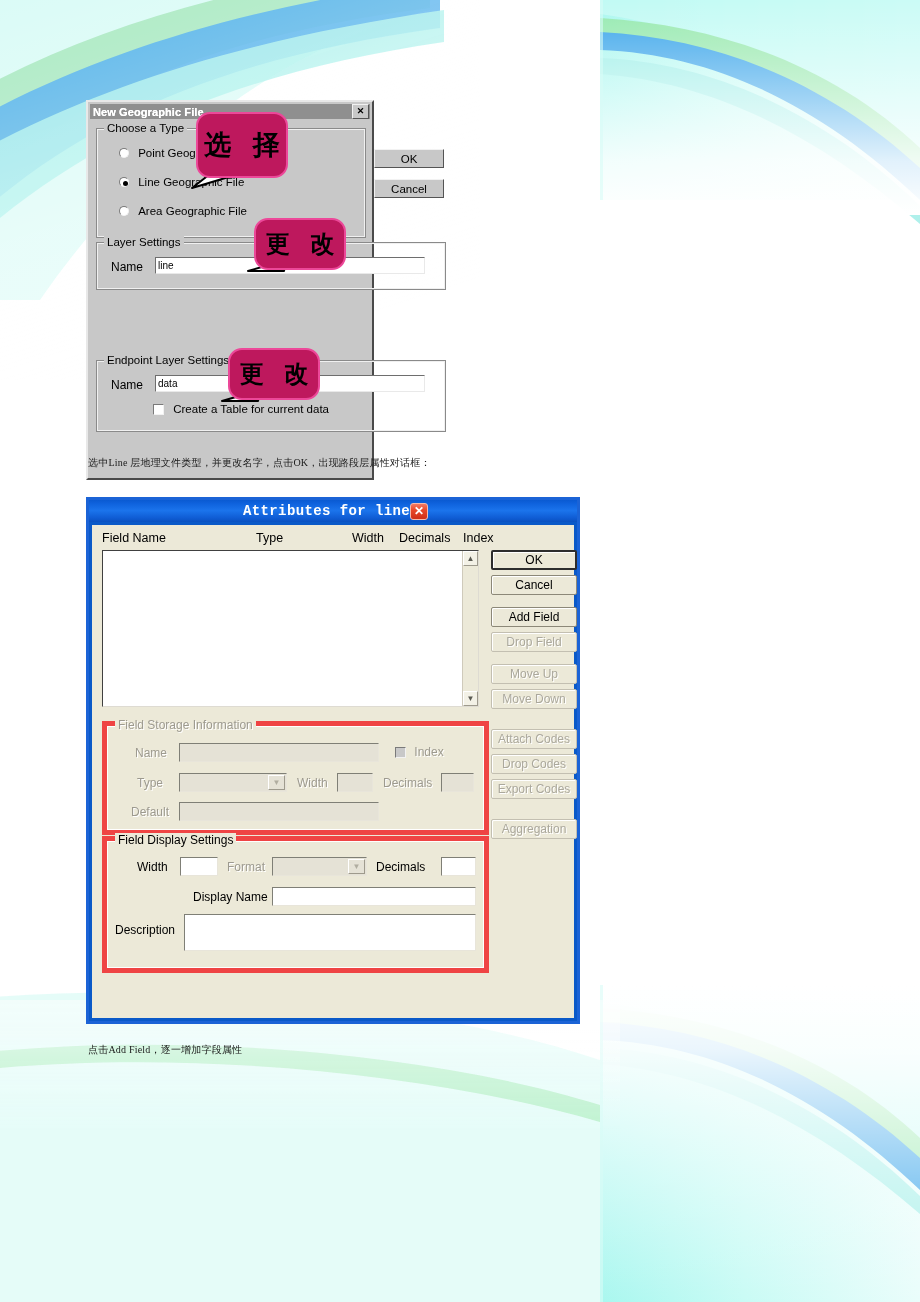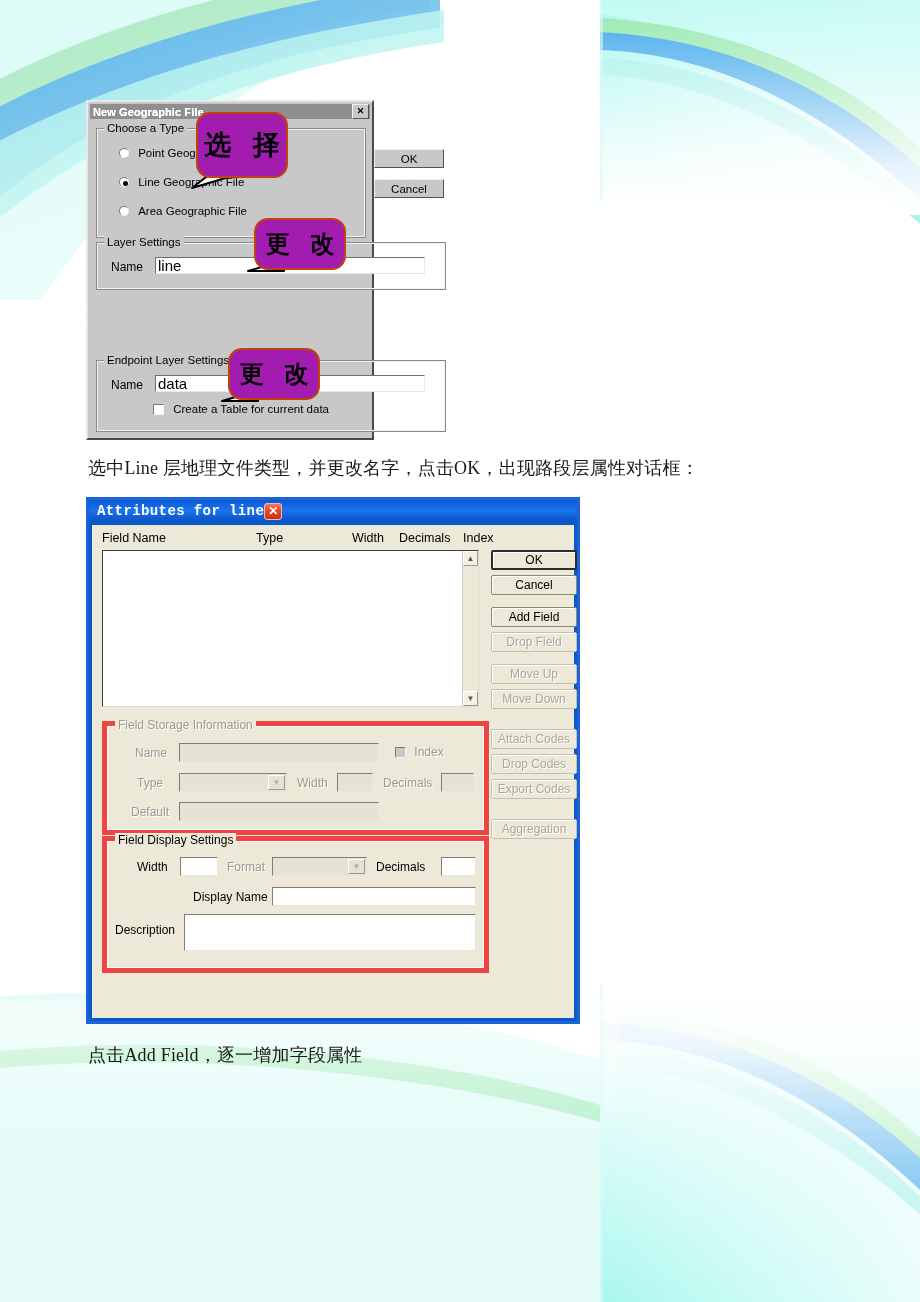--- a/index.html
+++ b/index.html
@@ -11,21 +11,21 @@
 
   
   .bg{position:absolute;inset:0;overflow:hidden;pointer-events:none;}
   .bg svg{position:absolute;}
 
   
   .page{position:absolute;left:0;top:0;width:920px;height:1302px;}
 
   
   .dlg1{
-    position:absolute;left:86px;top:100px;width:288px;height:340px;
+    position:absolute;left:86px;top:100px;width:288px;height:380px;
     background:#c8c8c8;
     border-top:2px solid #e8e8e8;border-left:2px solid #e8e8e8;
     border-right:2px solid #4a4a4a;border-bottom:2px solid #4a4a4a;
     box-sizing:border-box;
     font-size:11.5px;color:#000;
   }
   .dlg1 .tbar{
     height:15px;margin:2px 2px 0 2px;
     background:#8f8f8f;
     display:flex;align-items:center;justify-content:space-between;
@@ -71,21 +71,21 @@
     box-sizing:border-box;vertical-align:-2px;
   }
   .chk.dis{background:#c8c8c8;}
   .rowitem{position:absolute;white-space:nowrap;}
   .rowitem .lbl{margin-left:6px;}
   .dis-txt{color:#8d8d8d;text-shadow:1px 1px 0 #f0f0f0;}
   .tfield{
     position:absolute;background:#ffffff;box-sizing:border-box;
     border-top:1px solid #6e6e6e;border-left:1px solid #6e6e6e;
     border-right:1px solid #e9e9e9;border-bottom:1px solid #e9e9e9;
-    font-size:15px;color:#000;padding:1px 2px;line-height:13px;
+    font-size:10px;color:#000;padding:1px 2px;line-height:13px;
     overflow:hidden;white-space:nowrap;
   }
   .btn9{
     position:absolute;background:#c8c8c8;box-sizing:border-box;
     border-top:1px solid #f2f2f2;border-left:1px solid #f2f2f2;
     border-right:1px solid #545454;border-bottom:1px solid #545454;
     display:flex;align-items:center;justify-content:center;
     font-size:11.5px;color:#000;cursor:pointer;
   }
 
@@ -93,21 +93,21 @@
   .dlg2{
     position:absolute;left:86px;top:497px;width:494px;height:527px;
     background:#0a59c8;
     border:3px solid #1b63d6;
     box-sizing:border-box;
     font-size:12px;color:#000;
   }
   .dlg2 .tbar{
     height:22px;
     background:linear-gradient(to bottom,#0a5ad2 0%,#0f63de 18%,#1b74ec 48%,#0f5cd4 82%,#0a51c0 100%);
-    display:flex;align-items:center;justify-content:flex-start;
+    display:flex;align-items:center;justify-content:center;
     padding:0 3px 0 8px;box-sizing:border-box;
   }
   .dlg2 .tbar .ttl{
     color:#ffffff;font-weight:bold;font-size:14px;
     font-family:"Liberation Mono", monospace;letter-spacing:.4px;
     white-space:nowrap;
   }
   .xbtn2{
     width:18px;height:17px;box-sizing:border-box;
     background:linear-gradient(to bottom,#f27a63 0%,#e8482a 40%,#cf2f18 100%);
@@ -172,27 +172,27 @@
     display:flex;align-items:center;justify-content:center;
     font-size:8px;color:#b0ada0;
   }
   .hdr{position:absolute;font-size:12.5px;color:#000;white-space:nowrap;}
   .lab{position:absolute;font-size:12px;white-space:nowrap;}
   .lab.dis{color:#9d9a8f;text-shadow:1px 1px 0 #fff;}
 
   
   .cap{
     position:absolute;font-family:"Liberation Serif", serif;
-    font-size:18px;color:#1a1a1a;white-space:nowrap;letter-spacing:.2px;
+    font-size:10px;color:#1a1a1a;white-space:nowrap;letter-spacing:.2px;
   }
 
   
   .callout{position:absolute;}
   .callout .box{
-    position:absolute;background:#a21caf;border:2px solid #c2410c;
+    position:absolute;background:#be185d;border:2px solid #ec4899;
     border-radius:14px;display:flex;align-items:center;justify-content:center;
     font-family:"DejaVu Sans", sans-serif;font-weight:bold;
     letter-spacing:6px;text-indent:6px;color:#000;
   }
   .callout svg{position:absolute;overflow:visible;}
 </style>
 </head>
 <body>
 
 <div class="bg">

